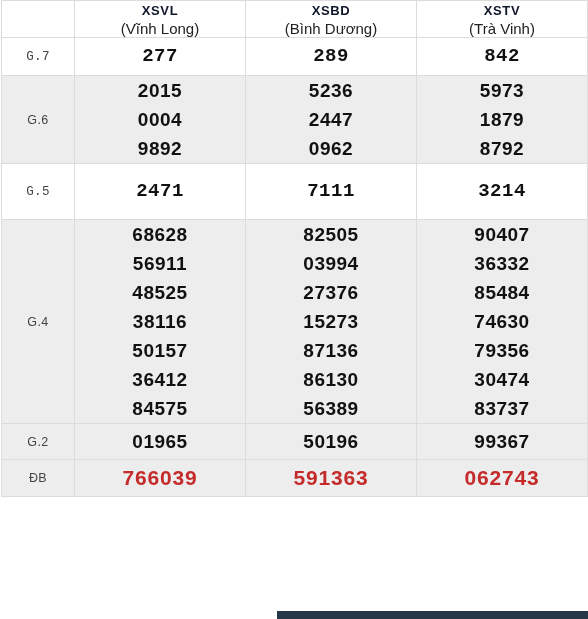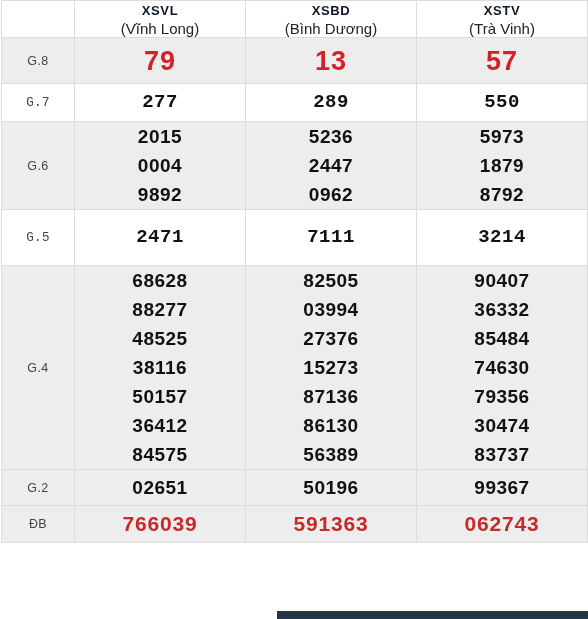--- a/index.html
+++ b/index.html
@@ -162,43 +162,31 @@
 
         <th>
           <span class="prov-code">XSTV</span>
           <span class="prov-name">(Trà Vinh)</span>
         </th>
       </tr>
     </thead>
 
     <tbody>
 
-      <tr class="band-gray row-g8">
-        <td class="row-label">G.8</td>
-        <td class="data">
-          <span class="num">79</span>
-        </td>
-        <td class="data">
-          <span class="num">13</span>
-        </td>
-        <td class="data">
-          <span class="num">57</span>
-        </td>
-      </tr>
 
       <tr class="band-white row-g7">
         <td class="row-label">G.7</td>
         <td class="data">
           <span class="num">277</span>
         </td>
         <td class="data">
           <span class="num">289</span>
         </td>
         <td class="data">
-          <span class="num">550</span>
+          <span class="num">842</span>
         </td>
       </tr>
 
       <tr class="band-gray row-g6">
         <td class="row-label">G.6</td>
         <td class="data">
           <span class="num">2015</span>
           <span class="num">0004</span>
           <span class="num">9892</span>
         </td>
@@ -224,21 +212,21 @@
         </td>
         <td class="data">
           <span class="num">3214</span>
         </td>
       </tr>
 
       <tr class="band-gray row-g4">
         <td class="row-label">G.4</td>
         <td class="data">
           <span class="num">68628</span>
-          <span class="num">88277</span>
+          <span class="num">56911</span>
           <span class="num">48525</span>
           <span class="num">38116</span>
           <span class="num">50157</span>
           <span class="num">36412</span>
           <span class="num">84575</span>
         </td>
         <td class="data">
           <span class="num">82505</span>
           <span class="num">03994</span>
           <span class="num">27376</span>
@@ -255,21 +243,21 @@
           <span class="num">79356</span>
           <span class="num">30474</span>
           <span class="num">83737</span>
         </td>
       </tr>
 
 
       <tr class="band-gray row-g2">
         <td class="row-label">G.2</td>
         <td class="data">
-          <span class="num">02651</span>
+          <span class="num">01965</span>
         </td>
         <td class="data">
           <span class="num">50196</span>
         </td>
         <td class="data">
           <span class="num">99367</span>
         </td>
       </tr>
 
 

